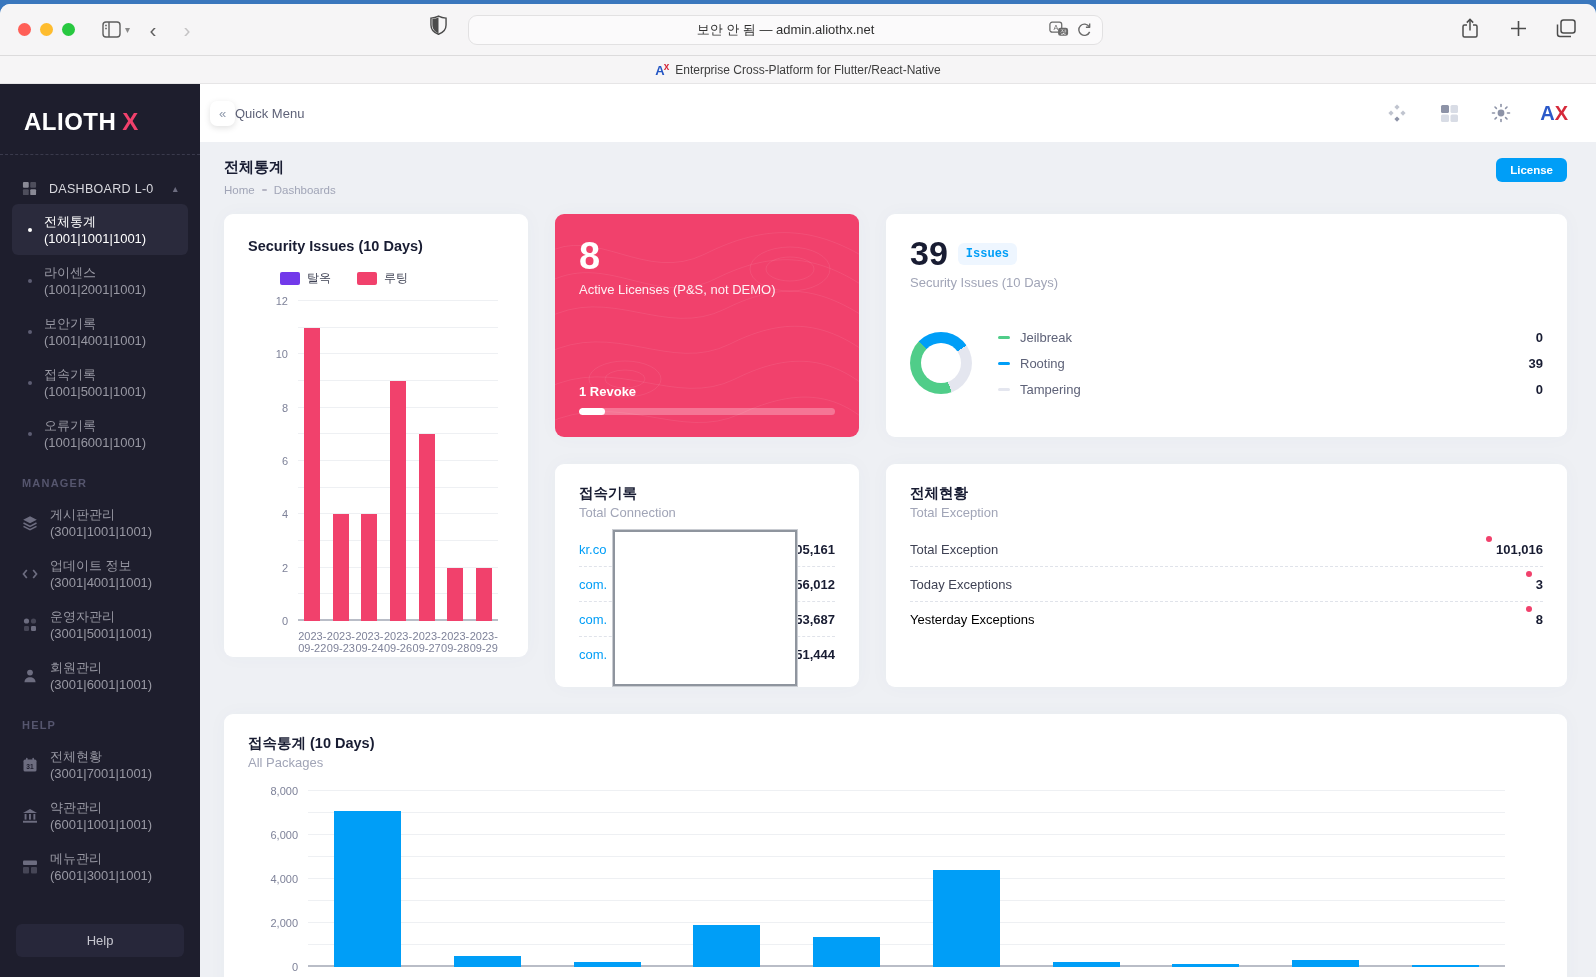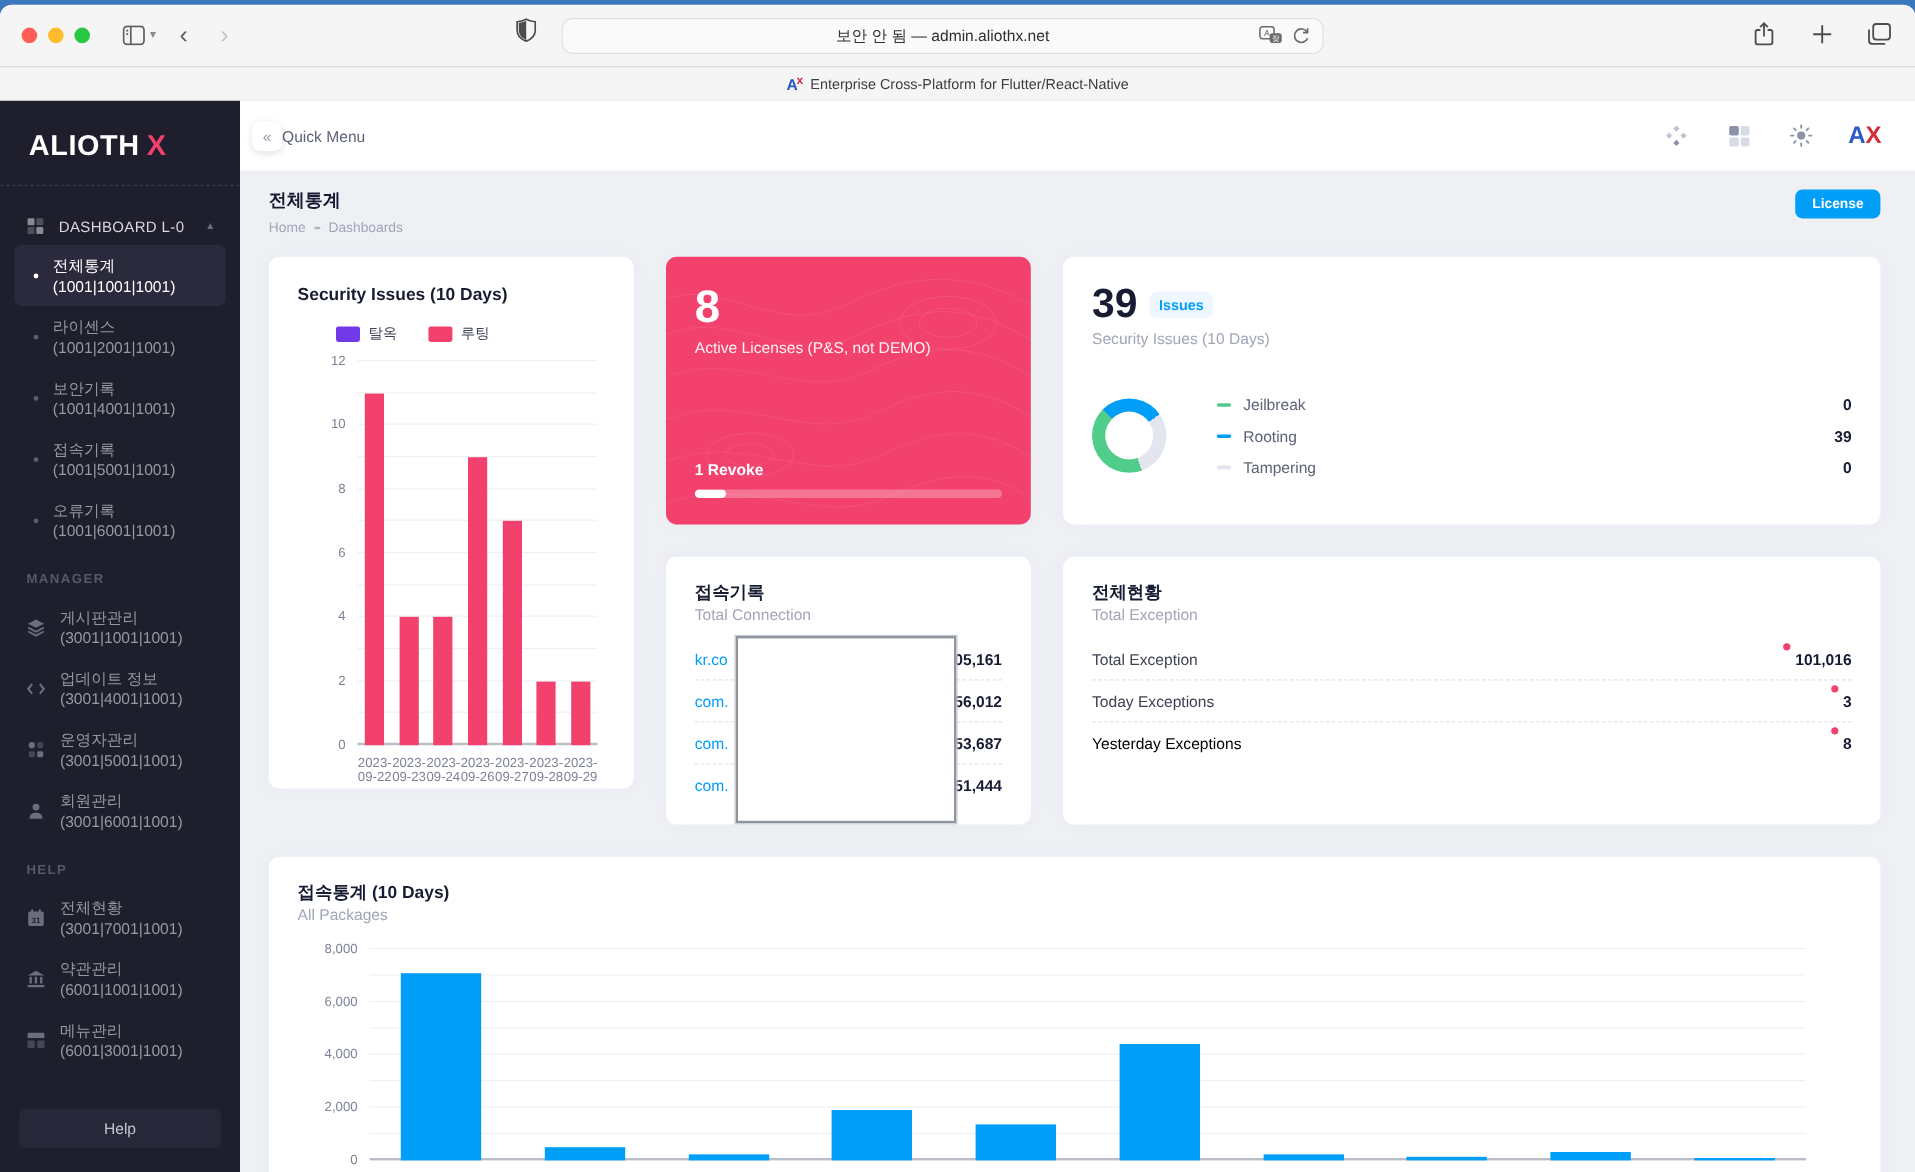--- a/index.html
+++ b/index.html
@@ -76,23 +76,23 @@
   .lic-label { font-size:13px; color:rgba(255,255,255,.92); margin-top:4px; position:relative; }
   .lic-footer { margin-top:auto; position:relative; }
   .lic-revoke { font-size:13px; font-weight:bold; margin-bottom:9px; }
   .progress { height:7px; background:rgba(255,255,255,.28); border-radius:4px; overflow:hidden; }
   .progress-fill { height:100%; background:#fff; border-radius:4px; }
 
   
   .card.pad { padding:20px 24px; }
   .iss-top { display:flex; align-items:center; gap:10px; }
   .iss-value { font-size:34px; font-weight:bold; color:#181c32; }
-  .badge { background:#eef6ff; color:#009ef7; font-size:12px; font-weight:bold; padding:4px 8px; border-radius:6px; }
+  .badge { background:#eef6ff; color:#009ef7; font-size:12px; font-weight:bold; padding:4px 8px; border-radius:6px;font-family:Liberation Mono, monospace; }
   .card-sub { font-size:13px; color:#a1a5b7; margin-top:2px; }
-  .iss-body { display:flex; align-items:center; gap:42px; margin-top:34px;text-align:right; }
+  .iss-body { display:flex; align-items:center; gap:26px; margin-top:34px;text-align:right; }
   .donut { width:62px; height:62px; border-radius:50%; position:relative; flex-shrink:0; }
   .donut::after { content:""; position:absolute; inset:11px; background:#fff; border-radius:50%; }
   .iss-legend { flex:1; }
   .leg-row { display:flex; align-items:center; gap:10px; padding:5.5px 0; font-size:13px; color:#5e6278; }
   .leg-dash { width:12px; height:3px; border-radius:2px; flex-shrink:0; }
   .leg-val { margin-left:auto; font-weight:bold; color:#181c32; }
 
   
   .card.security { grid-row:1 / 3; height:443px; padding:24px 30px 0 24px; }
   .chart-title { font-size:14.5px; font-weight:bold; color:#181c32; }

